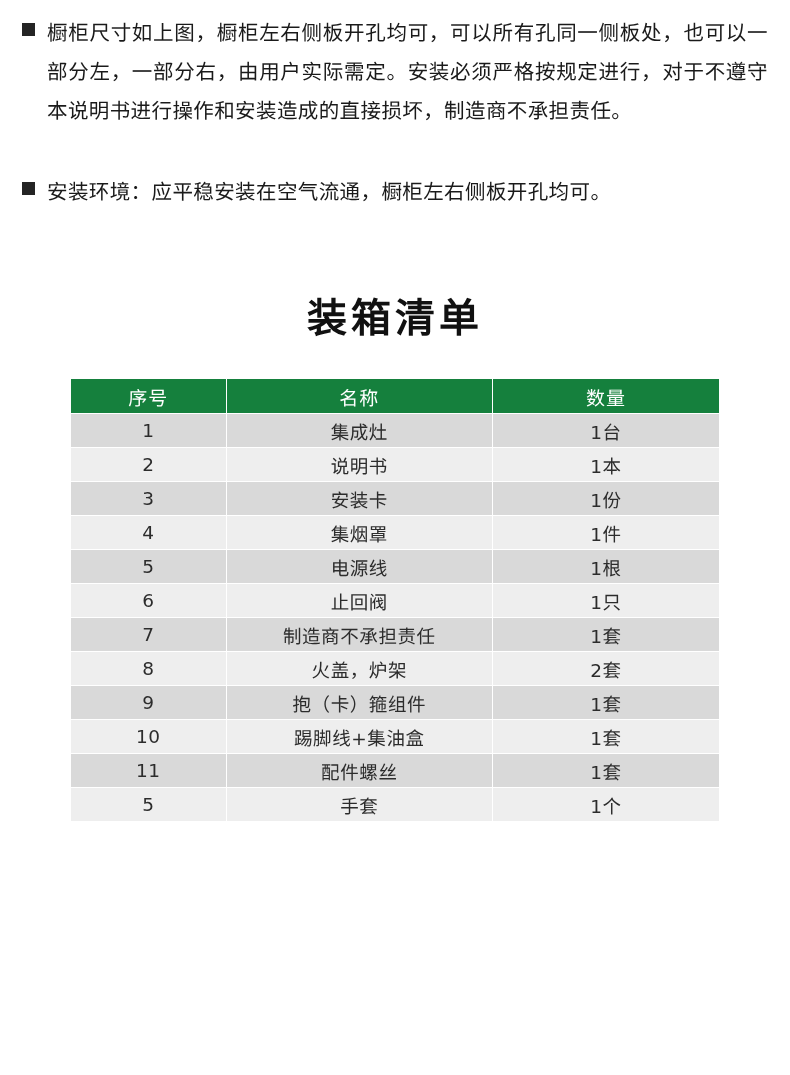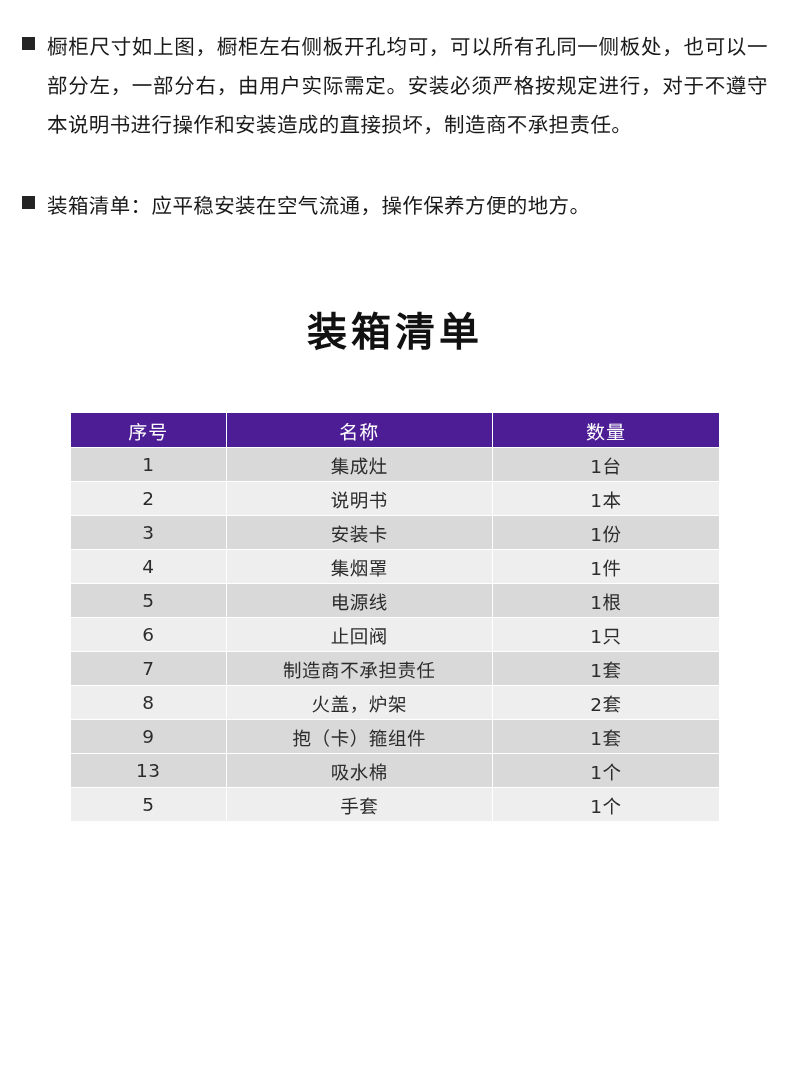--- a/index.html
+++ b/index.html
@@ -18,21 +18,21 @@
   .page {
     width: 790px;
     height: 1075px;
     box-sizing: border-box;
     padding: 8px 22px 0 22px;
     position: relative;
   }
 
   
   .notes {
-    margin-top: 20px;
+    margin-top: 6px;
     font-family: Liberation Serif, serif;
   }
   .note {
     display: flex;
     align-items: flex-start;
     margin-bottom: 36px;
   }
   .note:first-child { margin-bottom: 42px; }
   .note-bullet {
     width: 13px;
@@ -57,38 +57,38 @@
   }
 
   
   .section-title {
     text-align: center;
     font-size: 40px;
     font-weight: 700;
     letter-spacing: 4px;
     color: #111111;
     margin-top: 74px;
-    margin-bottom: 54px;
+    margin-bottom: 34px;
   }
 
   
   .table-wrap {
     padding: 0 48px;
   }
   table.packing {
     width: 100%;
     border-collapse: collapse;
     table-layout: fixed;
   }
   table.packing col.c1 { width: 24%; }
   table.packing col.c2 { width: 41%; }
   table.packing col.c3 { width: 35%; }
 
   table.packing th {
-    background: #4c1d95;
+    background: #15803d;
     color: #ffffff;
     font-size: 19px;
     font-weight: 400;
     letter-spacing: 1px;
     height: 32px;
     border: 1px solid #ffffff;
     text-align: center;
     vertical-align: middle;
   }
   table.packing td {
@@ -108,21 +108,21 @@
 
 <div class="page">
 
   <div class="notes">
     <div class="note">
       <span class="note-bullet"></span>
       <div class="note-text">橱柜尺寸如上图，橱柜左右侧板开孔均可，可以所有孔同一侧板处，也可以一部分左，一部分右，由用户实际需定。安装必须严格按规定进行，对于不遵守本说明书进行操作和安装造成的直接损坏，制造商不承担责任。</div>
     </div>
     <div class="note">
       <span class="note-bullet"></span>
-      <div class="note-text single">装箱清单：应平稳安装在空气流通，操作保养方便的地方。</div>
+      <div class="note-text single">安装环境：应平稳安装在空气流通，橱柜左右侧板开孔均可。</div>
     </div>
   </div>
 
   <div class="section-title">装箱清单</div>
 
   <div class="table-wrap">
     <table class="packing">
       <colgroup>
         <col class="c1">
           <col class="c2">
@@ -174,24 +174,29 @@
         <tr class="even">
           <td>8</td>
           <td>火盖，炉架</td>
           <td>2套</td>
         </tr>
         <tr class="odd">
           <td>9</td>
           <td>抱（卡）箍组件</td>
           <td>1套</td>
         </tr>
-        <tr class="odd">
-          <td>13</td>
-          <td>吸水棉</td>
-          <td>1个</td>
+        <tr class="even">
+          <td>10</td>
+          <td>踢脚线+集油盒</td>
+          <td>1套</td>
+        </tr>
+        <tr class="odd">
+          <td>11</td>
+          <td>配件螺丝</td>
+          <td>1套</td>
         </tr>
         <tr class="even">
           <td>5</td>
           <td>手套</td>
           <td>1个</td>
         </tr>
       </tbody>
     </table>
   </div>
 

